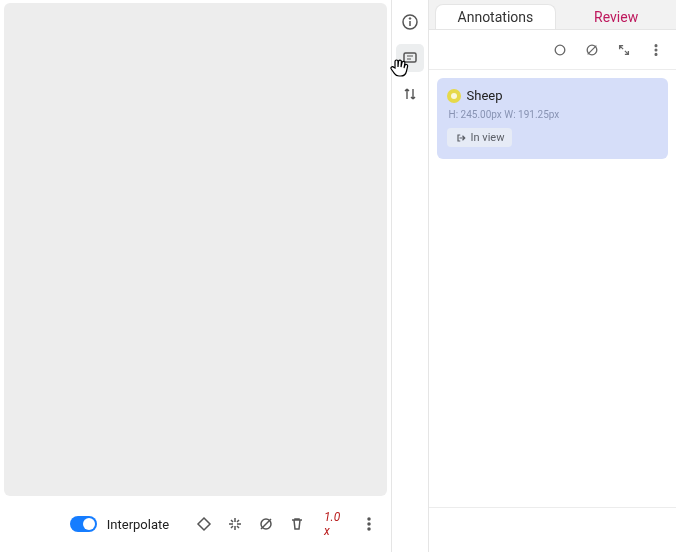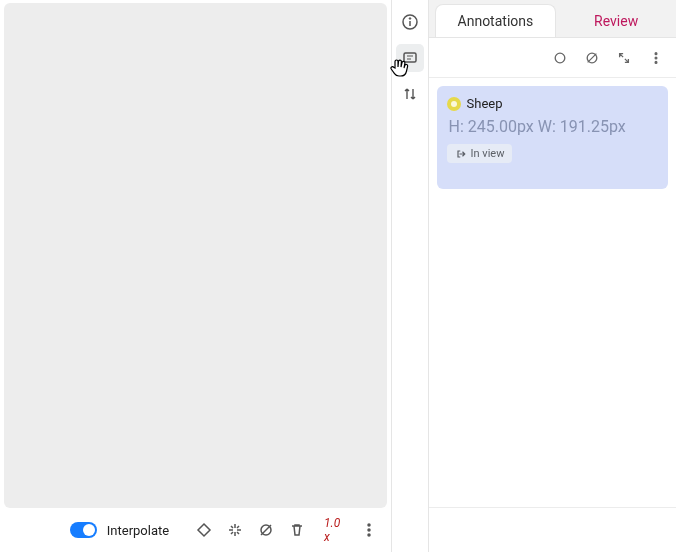--- a/index.html
+++ b/index.html
@@ -15,21 +15,21 @@
     display: flex; flex-direction: column;
     background: #fff;
   }
   .canvas {
     flex: 1;
     margin: 3px 4px 0 4px;
     background: #ededed;
     border-radius: 6px;
   }
   .bottombar {
-    height: 44px;
+    height: 56px;
     display: flex; align-items: center;
     padding: 0 8px 0 70px;
     gap: 4px;
   }
   .toggle {
     width: 28px; height: 16px; border-radius: 8px;
     background: #167dff; position: relative; margin-right: 6px; cursor: pointer;
   }
   .toggle::after {
     content: ""; position: absolute; right: 2px; top: 2px;
@@ -57,21 +57,21 @@
     display: flex; align-items: center; justify-content: center;
     color: #555; cursor: pointer;
   }
   .midcol .mid-btn.active { background: #eceeef; }
   .midcol .mid-btn svg { stroke: currentColor; fill: none; }
 
   .right {
     flex: 1; display: flex; flex-direction: column; background: #fff;
   }
   .tabs {
-    display: flex; height: 38px; background: #f2f2f2;
+    display: flex; height: 30px; background: #f2f2f2;
     border-bottom: 1px solid #e5e5e5;
   }
   .tab {
     flex: 1; display: flex; align-items: center; justify-content: center;
     font-size: 14px; color: #be185d; cursor: pointer;
   }
   .tab.active {
     background: #fff; color: #333;
     border: 1px solid #e5e5e5; border-bottom: none;
     border-top-left-radius: 8px; border-top-right-radius: 8px;
@@ -87,34 +87,34 @@
   .toolbar .tb-btn {
     width: 24px; height: 24px; display: flex; align-items: center; justify-content: center;
     color: #666; cursor: pointer;
   }
   .toolbar .tb-btn svg { stroke: currentColor; fill: none; stroke-width: 1.5; }
 
   .annos {
     flex: 1; overflow-y: auto; padding: 8px; border-bottom: 1px solid #ececec;
   }
   .anno-card {
-    background: #d6def9; border-radius: 6px; padding: 10px 12px 26px 10px;
+    background: #d6def9; border-radius: 6px; padding: 10px 12px 12px 10px;
   }
   .anno-row1 { display: flex; align-items: center; gap: 6px; }
   .anno-dot {
     width: 14px; height: 14px; border-radius: 50%;
     background: #e6d94a; position: relative;
   }
   .anno-dot::after {
     content: ""; position: absolute; left: 4px; top: 4px;
     width: 6px; height: 6px; border-radius: 50%;
     background: rgba(255,255,255,0.8);
   }
   .anno-name { font-size: 13px; color: #222; }
-  .anno-meta { font-size: 16px; color: #8893b3; margin-top: 6px; margin-left: 2px; }
+  .anno-meta { font-size: 10px; color: #8893b3; margin-top: 6px; margin-left: 2px; }
   .anno-chip {
     display: inline-flex; align-items: center; gap: 4px;
     background: #e6ebf6; border-radius: 4px;
     padding: 3px 8px; margin-top: 8px;
     font-size: 11px; color: #5b5f66; text-align: right;
   }
   .anno-chip svg { width: 12px; height: 12px; stroke: #5b5f66; fill: none; stroke-width: 1.6; }
 
   .tags {
     height: 48px; display: flex; align-items: center; justify-content: space-between;

